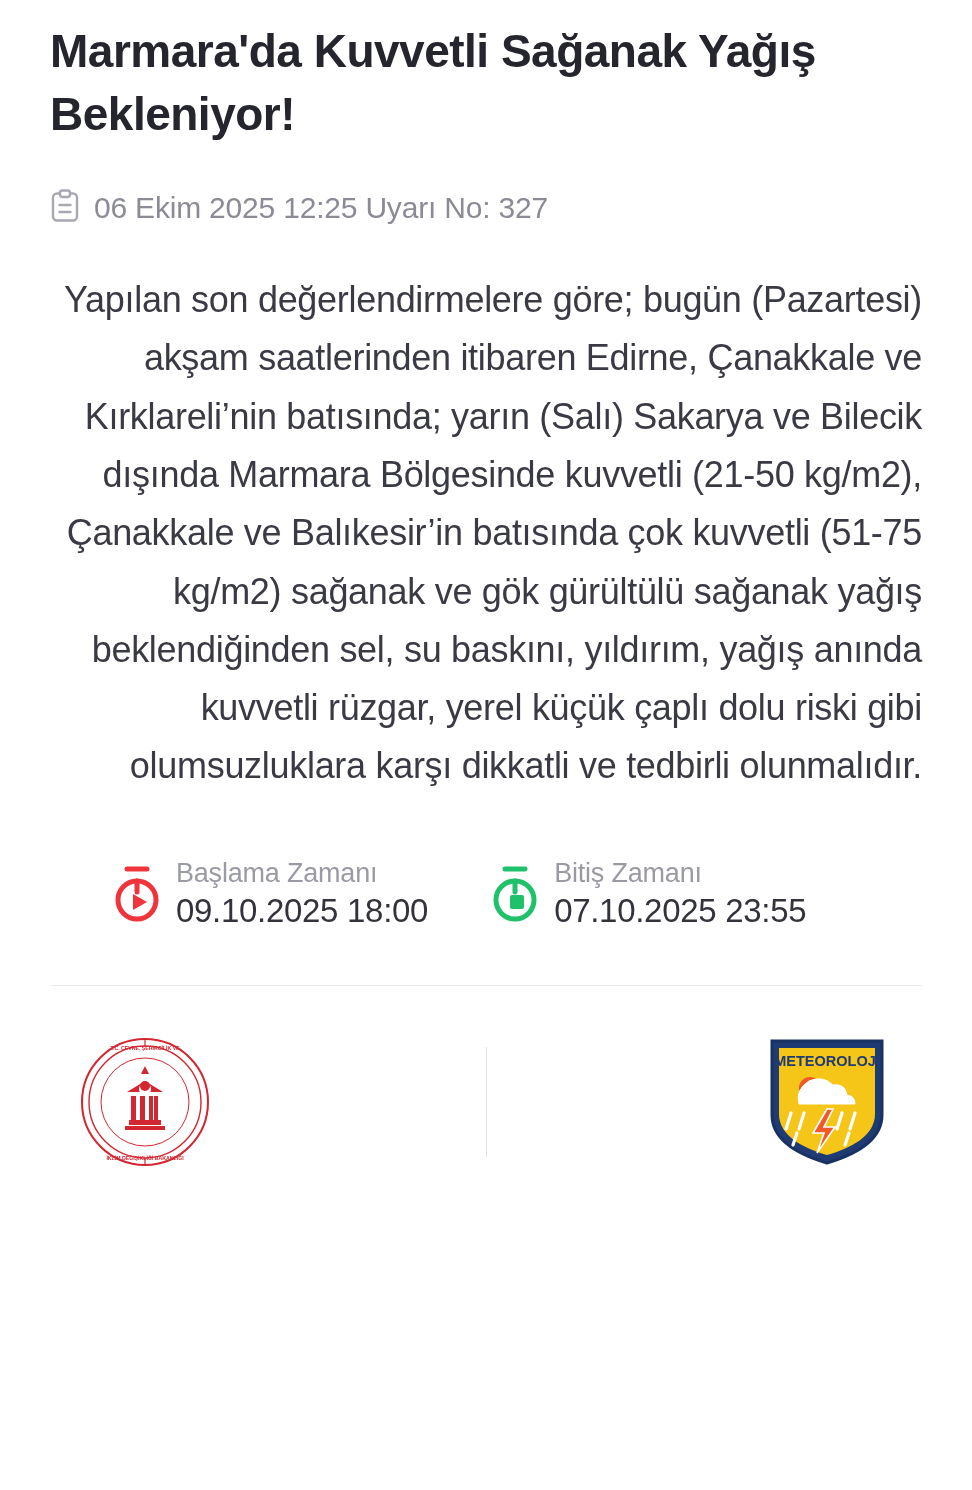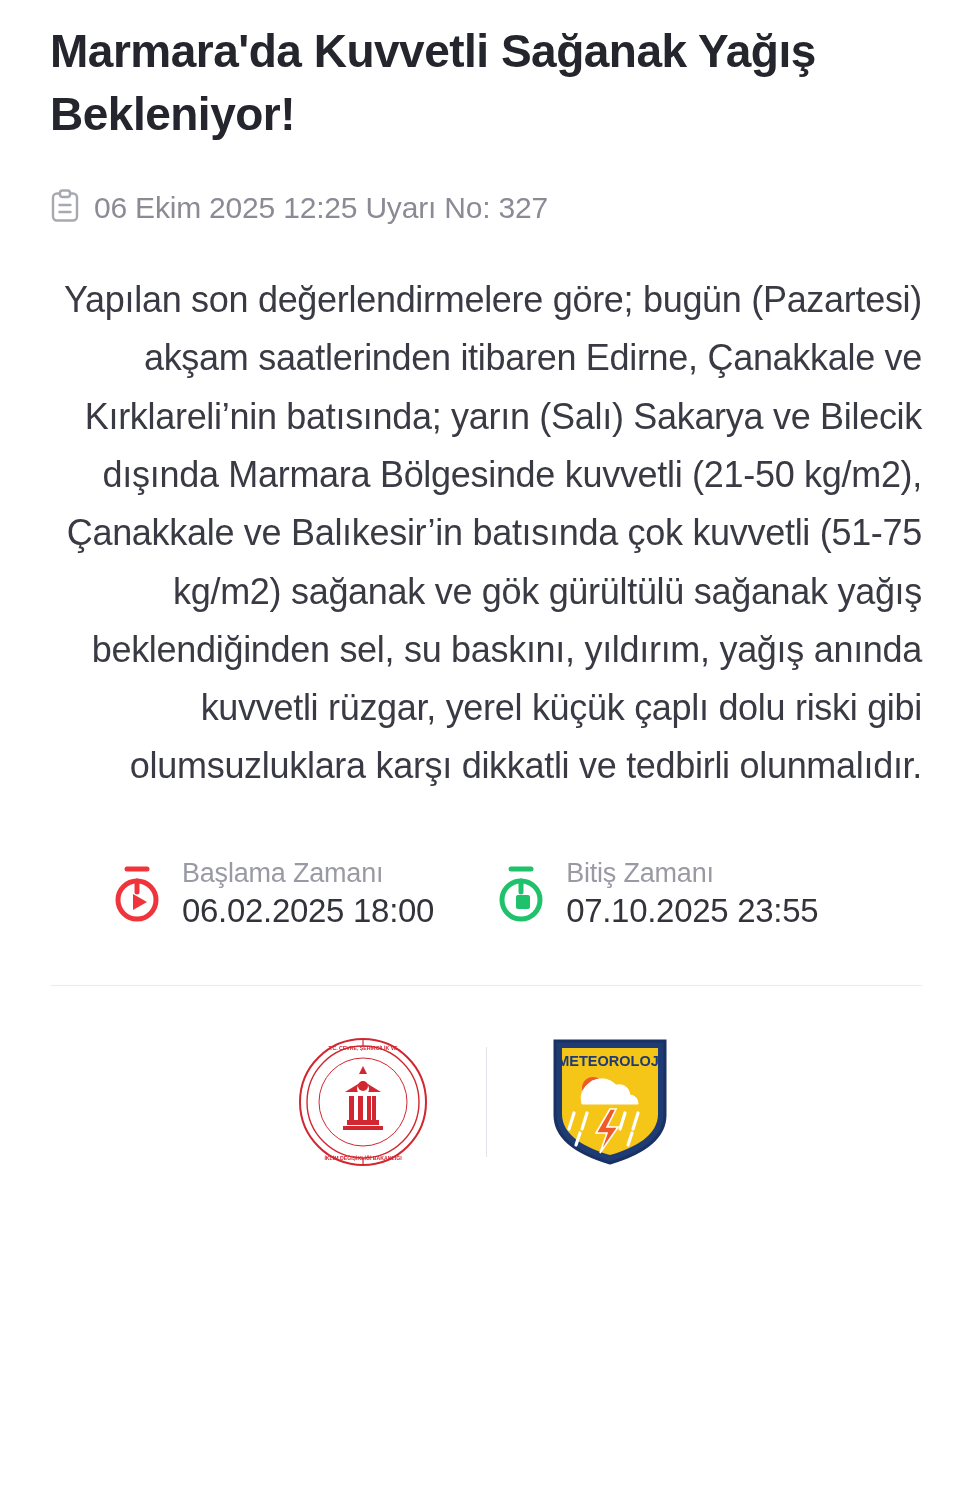--- a/index.html
+++ b/index.html
@@ -63,21 +63,21 @@
   .times {
     display: flex;
     align-items: flex-start;
     gap: 58px;
     margin-top: 62px;
     padding-left: 58px;
   }
   .time-block {
     display: flex;
     align-items: center;
-    gap: 16px;
+    gap: 10px;
   }
   .time-icon {
     flex: 0 0 auto;
     width: 58px;
     height: 62px;
   }
   .time-label {
     font-size: 27px;
     color: #9a9aa4;
     letter-spacing: -0.2px;
@@ -95,21 +95,21 @@
   .divider {
     margin: 56px 0 0 0;
     height: 1px;
     background: #ececf0;
     width: 100%;
   }
   .logos {
     margin-top: 46px;
     display: flex;
     align-items: center;
-    justify-content: center;
+    justify-content: space-between;
     gap: 0;
   }
   .logo-slot {
     display: flex;
     align-items: center;
     justify-content: center;
     width: 190px;
     height: 140px;
   }
   .logo-sep {
@@ -146,21 +146,21 @@
       <span class="time-icon">
         <svg width="58" height="62" viewBox="0 0 58 62" fill="none" xmlns="http://www.w3.org/2000/svg">
           <line x1="19" y1="7" x2="39" y2="7" stroke="#f0343c" stroke-width="5" stroke-linecap="round"></line>
           <circle cx="29" cy="38" r="19" stroke="#f0343c" stroke-width="5"></circle>
           <line x1="29" y1="19" x2="29" y2="30" stroke="#f0343c" stroke-width="5" stroke-linecap="round"></line>
           <path d="M25 32 L39 40 L25 48 Z" fill="#f0343c"></path>
         </svg>
       </span>
       <span>
         <div class="time-label">Başlama Zamanı</div>
-        <div class="time-value">06.02.2025 18:00</div>
+        <div class="time-value">09.10.2025 18:00</div>
       </span>
     </div>
 
     <div class="time-block">
       <span class="time-icon">
         <svg width="58" height="62" viewBox="0 0 58 62" fill="none" xmlns="http://www.w3.org/2000/svg">
           <line x1="19" y1="7" x2="39" y2="7" stroke="#1fc16b" stroke-width="5" stroke-linecap="round"></line>
           <circle cx="29" cy="38" r="19" stroke="#1fc16b" stroke-width="5"></circle>
           <line x1="29" y1="19" x2="29" y2="30" stroke="#1fc16b" stroke-width="5" stroke-linecap="round"></line>
           <rect x="24" y="33" width="14" height="14" rx="2" fill="#1fc16b"></rect>

